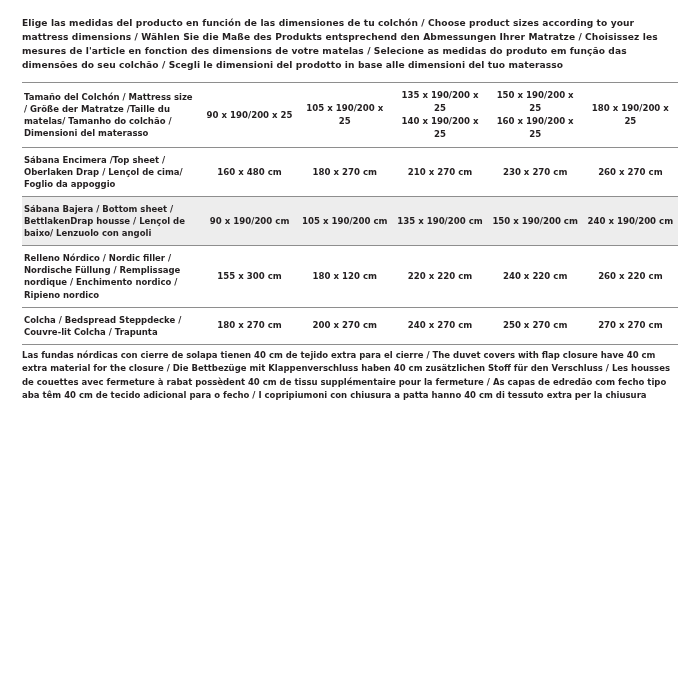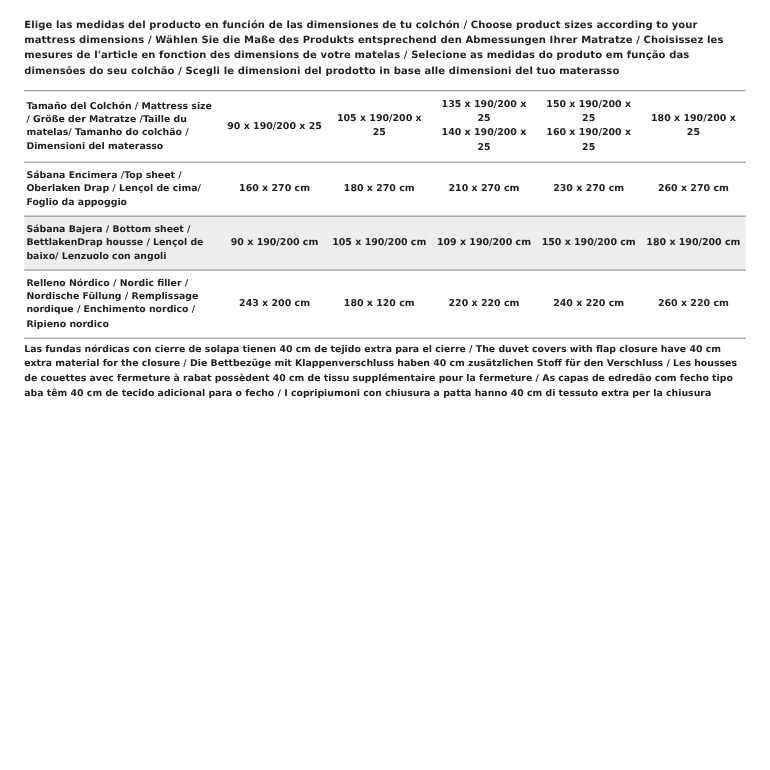--- a/index.html
+++ b/index.html
@@ -82,40 +82,48 @@
         <td class="val">90 x 190/200 x 25</td>
         <td class="val">105 x 190/200 x 25</td>
         <td class="val">135 x 190/200 x 25
 140 x 190/200 x 25</td>
         <td class="val">150 x 190/200 x 25
 160 x 190/200 x 25</td>
         <td class="val">180 x 190/200 x 25</td>
       </tr>
       <tr class="plain">
         <td class="rowlabel">Sábana Encimera /Top sheet / Oberlaken Drap / Lençol de cima/ Foglio da appoggio</td>
-        <td class="val">160 x 270 cm</td>
+        <td class="val">160 x 480 cm</td>
         <td class="val">180 x 270 cm</td>
         <td class="val">210 x 270 cm</td>
         <td class="val">230 x 270 cm</td>
         <td class="val">260 x 270 cm</td>
       </tr>
       <tr class="shaded">
         <td class="rowlabel">Sábana Bajera / Bottom sheet / BettlakenDrap housse / Lençol de baixo/ Lenzuolo con angoli</td>
         <td class="val">90 x 190/200 cm</td>
         <td class="val">105 x 190/200 cm</td>
-        <td class="val">109 x 190/200 cm</td>
+        <td class="val">135 x 190/200 cm</td>
         <td class="val">150 x 190/200 cm</td>
-        <td class="val">180 x 190/200 cm</td>
+        <td class="val">240 x 190/200 cm</td>
       </tr>
       <tr class="plain">
         <td class="rowlabel">Relleno Nórdico / Nordic filler / Nordische Füllung / Remplissage nordique / Enchimento nordico / Ripieno nordico</td>
-        <td class="val">243 x 200 cm</td>
+        <td class="val">155 x 300 cm</td>
         <td class="val">180 x 120 cm</td>
         <td class="val">220 x 220 cm</td>
         <td class="val">240 x 220 cm</td>
         <td class="val">260 x 220 cm</td>
+      </tr>
+      <tr class="plain">
+        <td class="rowlabel">Colcha / Bedspread Steppdecke / Couvre-lit Colcha / Trapunta</td>
+        <td class="val">180 x 270 cm</td>
+        <td class="val">200 x 270 cm</td>
+        <td class="val">240 x 270 cm</td>
+        <td class="val">250 x 270 cm</td>
+        <td class="val">270 x 270 cm</td>
       </tr>
     </tbody>
   </table>
 
   <div class="footnote">Las fundas nórdicas con cierre de solapa tienen 40 cm de tejido extra para el cierre  /  The duvet covers with flap closure have 40 cm extra material for the closure / Die Bettbezüge mit Klappenverschluss haben 40 cm zusätzlichen Stoff für den Verschluss / Les housses de couettes avec fermeture à rabat possèdent 40 cm de tissu supplémentaire pour la fermeture / As capas de edredão com fecho tipo aba têm 40 cm de tecido adicional para o fecho / I copripiumoni con chiusura a patta hanno 40 cm di tessuto extra per la chiusura</div>
   <div class="spacer"></div>
 </div>
 
 </body></html>

